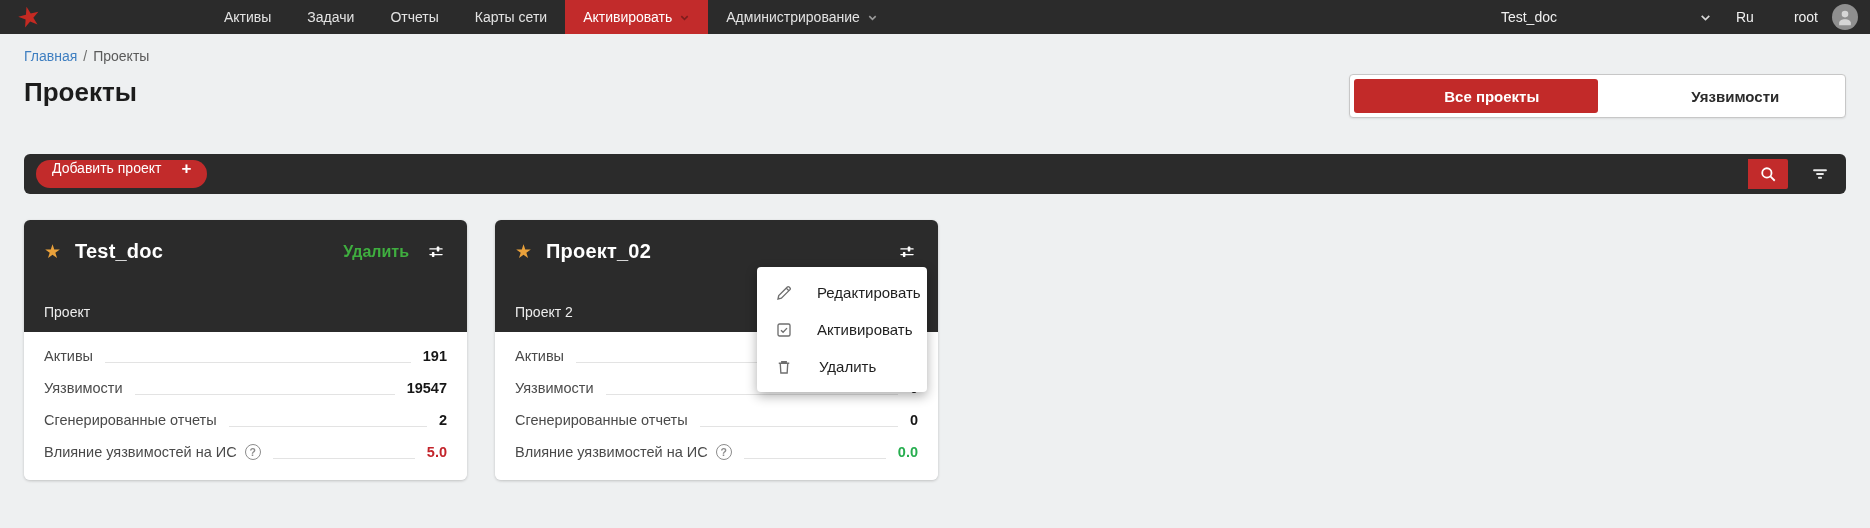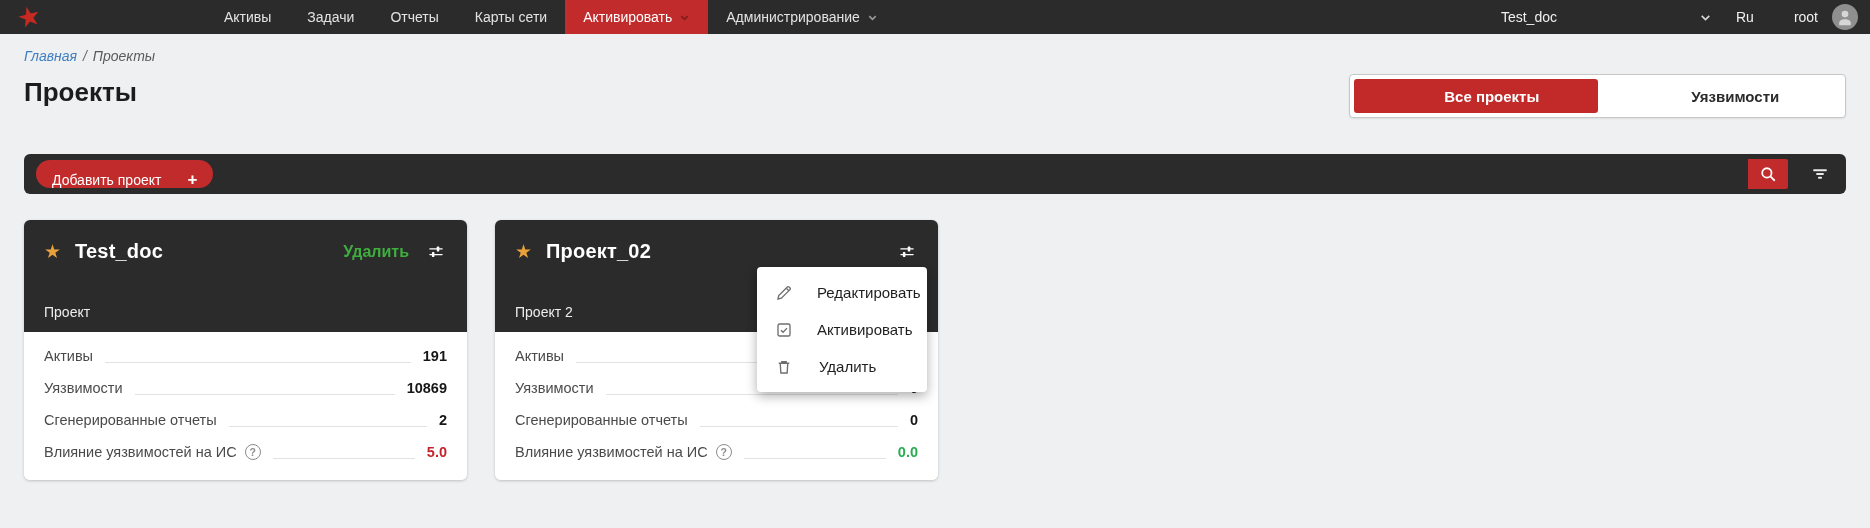--- a/index.html
+++ b/index.html
@@ -25,39 +25,39 @@
   .project-selector { display:flex; align-items:center; cursor:pointer; }
   .project-selector .ps-label { font-size:14px; color:#f0f0f0; }
   .project-selector .chev { margin-left:142px; display:flex; }
   .project-selector .chev svg { stroke:#d8d8d8; }
   .lang { margin-left:24px; cursor:pointer; color:#f0f0f0; }
   .username { margin-left:40px; color:#f0f0f0; }
   .avatar { width:26px; height:26px; border-radius:50%; background:#8f8f8f; margin:0 12px 0 14px;
             display:flex; align-items:center; justify-content:center; cursor:pointer; overflow:hidden; }
 
   
-  .breadcrumb { padding:14px 24px 0; font-size:14px; color:#5a5a5a;font-style:italic; }
+  .breadcrumb { padding:14px 24px 0; font-size:14px; color:#5a5a5a; }
   .breadcrumb a { color:#3f7fc1; text-decoration:none; cursor:pointer; }
   .breadcrumb .sep { margin:0 6px; color:#6d6d6d; }
   .page-title { margin:13px 24px 0; font-size:26px; font-weight:700; color:#1c1c1c; }
 
   
   .view-toggle { position:absolute; top:74px; right:24px; width:497px; height:44px;
                  background:#fff; border:1px solid #c7c7c7; border-radius:4px;
                  display:flex; padding:4px; box-shadow:0 1px 2px rgba(0,0,0,.08); }
   .view-toggle .opt { flex:1; display:flex; align-items:center; justify-content:center;
                       font-size:15px; font-weight:700; cursor:pointer; border-radius:3px;padding-left:32px; }
   .view-toggle .opt.active { background:#c22a29; color:#fff; }
   .view-toggle .opt.inactive { color:#2b2b2b; }
 
   
   .toolbar { margin:46px 24px 0; height:40px; background:#2b2b2b; border-radius:6px;
              display:flex; align-items:center; padding:0 16px 0 12px; }
   .add-btn { background:#c22b2b; color:#fff; border:none; height:28px; border-radius:15px;
-             padding:0 16px; font-size:14px; font-family:inherit; display:flex; align-items:flex-end; gap:26px; cursor:pointer; }
+             padding:0 16px; font-size:14px; font-family:inherit; display:flex; align-items:flex-start; gap:20px; cursor:pointer; }
   .add-btn .plus { font-size:17px; font-weight:700; line-height:1; }
   .search-group { margin-left:auto; display:flex; align-items:center; }
   .search-input { width:456px; height:30px; border:none; border-radius:2px 0 0 2px; padding:0 10px;
                   font-size:14px; font-family:inherit; color:#333; outline:none; }
   .search-input::placeholder { color:#9a9a9a; }
   .search-btn { width:40px; height:30px; background:#c22b2b; border:none; border-radius:0 2px 2px 0;
                 display:flex; align-items:center; justify-content:center; cursor:pointer; }
   .filter-btn { margin-left:22px; background:none; border:none; display:flex; align-items:center; cursor:pointer; }
 
   
@@ -196,21 +196,21 @@
     </div>
     <div class="card-body">
       <div class="stat-row">
         <span class="stat-label">Активы</span>
           <span class="leader"></span>
           <span class="stat-value">191</span>
       </div>
       <div class="stat-row">
         <span class="stat-label">Уязвимости</span>
           <span class="leader"></span>
-          <span class="stat-value">10869</span>
+          <span class="stat-value">19547</span>
       </div>
       <div class="stat-row">
         <span class="stat-label">Сгенерированные отчеты</span>
           <span class="leader"></span>
           <span class="stat-value">2</span>
       </div>
       <div class="stat-row">
         <span class="stat-label">
             <span>Влияние уязвимостей на ИС</span>
             <span class="help-icon">?</span>

